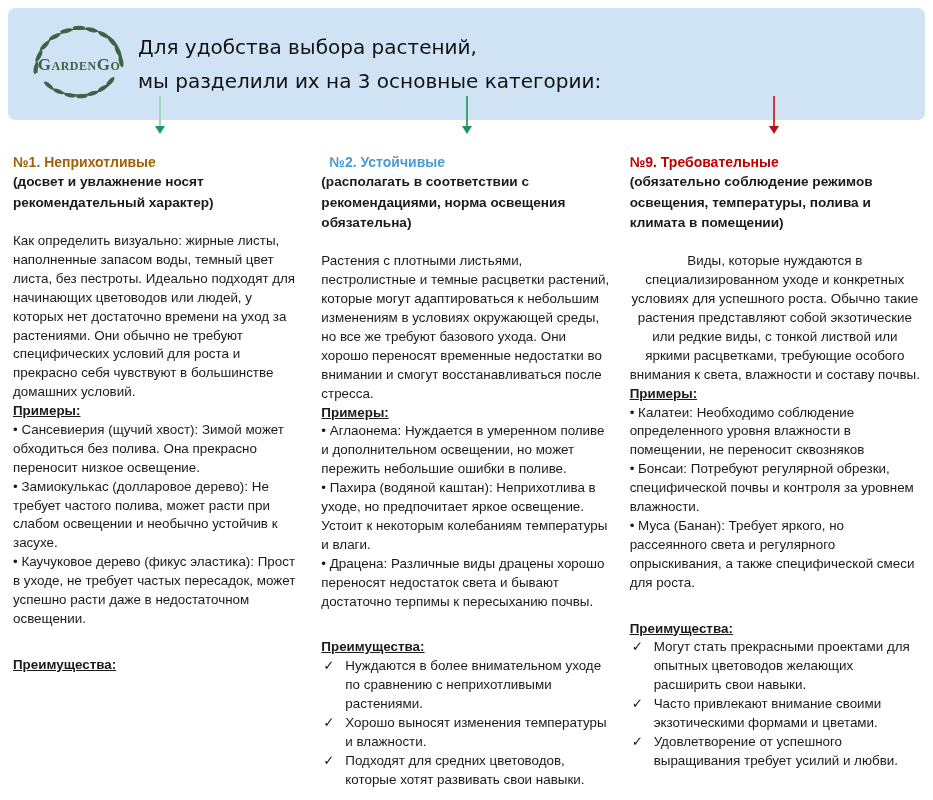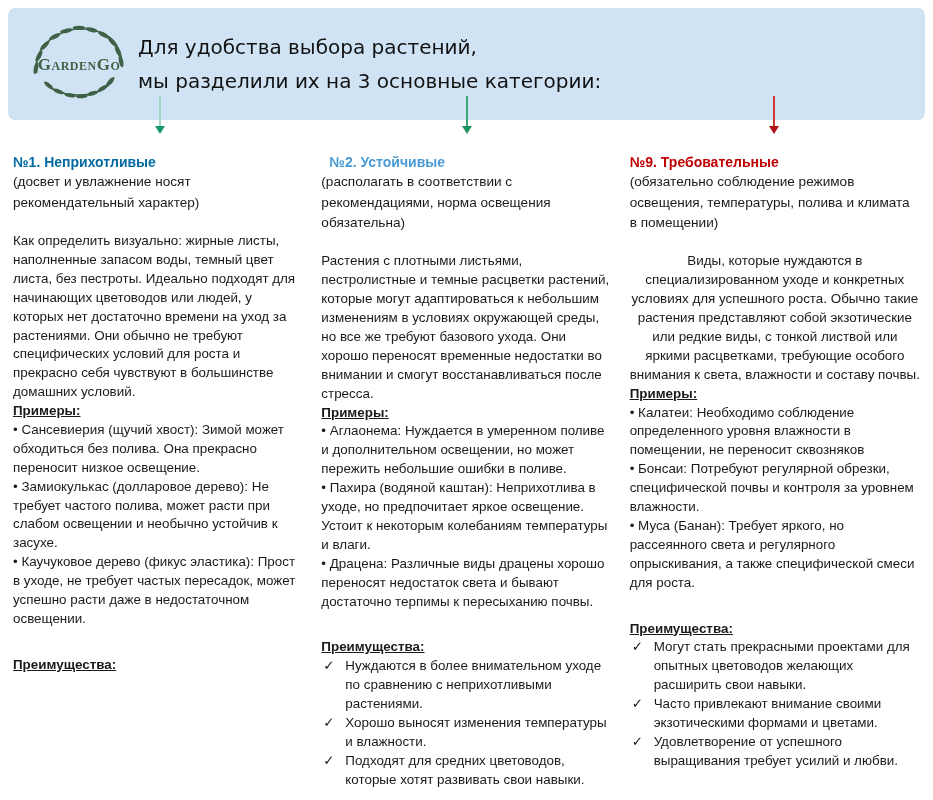--- a/index.html
+++ b/index.html
@@ -20,21 +20,21 @@
           display:grid;grid-template-columns:1fr 1fr 1fr;column-gap:16px;padding:0 14px;box-sizing:border-box;}
   .arrow{position:relative;display:flex;flex-direction:column;align-items:center;}
   .arrow .shaft{display:block;width:2px;height:31px;}
   .arrow .head{display:block;width:0;height:0;border-left:5px solid transparent;
                border-right:5px solid transparent;border-top:8px solid #000;margin-top:-1px;}
   
   .columns{position:absolute;left:0;top:152px;width:933px;display:grid;
            grid-template-columns:1fr 1fr 1fr;column-gap:18px;padding:0 13px;box-sizing:border-box;}
   .col{font-size:13.4px;line-height:1.41;}
   .col h2{margin:0;font-size:14px;line-height:1.45;font-weight:bold;}
-  .sub{margin:0 0 19px 0;font-weight:normal;color:#1a1a1a;font-size:13.6px;line-height:1.5;}
+  .sub{margin:0 0 19px 0;font-weight:bold;color:#1a1a1a;font-size:13.6px;line-height:1.5;}
   .desc{margin:0;}
   .col-3 .desc{margin-top:13px;text-align:center;}
   .label{margin:0;font-weight:bold;text-decoration:underline;}
   .adv-label{margin-top:27px;}
   ul{list-style:none;margin:0;padding:0;}
   li.ex{margin:0;}
   li.ex::before{content:"\2022\00a0";}
   li.adv{position:relative;padding-left:24px;}
   li.adv::before{content:"\2713";position:absolute;left:2px;top:0;}
 </style>
@@ -88,21 +88,21 @@
     </div>
     <div class="arrow">
       <span class="shaft" style="background-color: rgb(205, 58, 49);"></span>
       <span class="head" style="border-top-color: rgb(179, 17, 23);"></span>
     </div>
   </div>
 
   <main class="columns">
 
     <section class="col col-1">
-      <h2 style="color: #0369a1;">№1. Неприхотливые</h2>
+      <h2 style="color: #a16207;">№1. Неприхотливые</h2>
       <p class="sub">(досвет и увлажнение носят рекомендательный характер)</p>
       <p class="desc">Как определить визуально: жирные листы, наполненные запасом воды, темный цвет листа, без пестроты. Идеально подходят для начинающих цветоводов или людей, у которых нет достаточно времени на уход за растениями. Они обычно не требуют специфических условий для роста и прекрасно себя чувствуют в большинстве домашних условий.</p>
       <p class="label">Примеры:</p>
       <ul>
         <li class="ex">Сансевиерия (щучий хвост): Зимой может обходиться без полива. Она прекрасно переносит низкое освещение.</li>
         <li class="ex">Замиокулькас (долларовое дерево): Не требует частого полива, может расти при слабом освещении и необычно устойчив к засухе.</li>
         <li class="ex">Каучуковое дерево (фикус эластика): Прост в уходе, не требует частых пересадок, может успешно расти даже в недостаточном освещении.</li>
       </ul>
       <p class="label adv-label">Преимущества:</p>
     </section>

